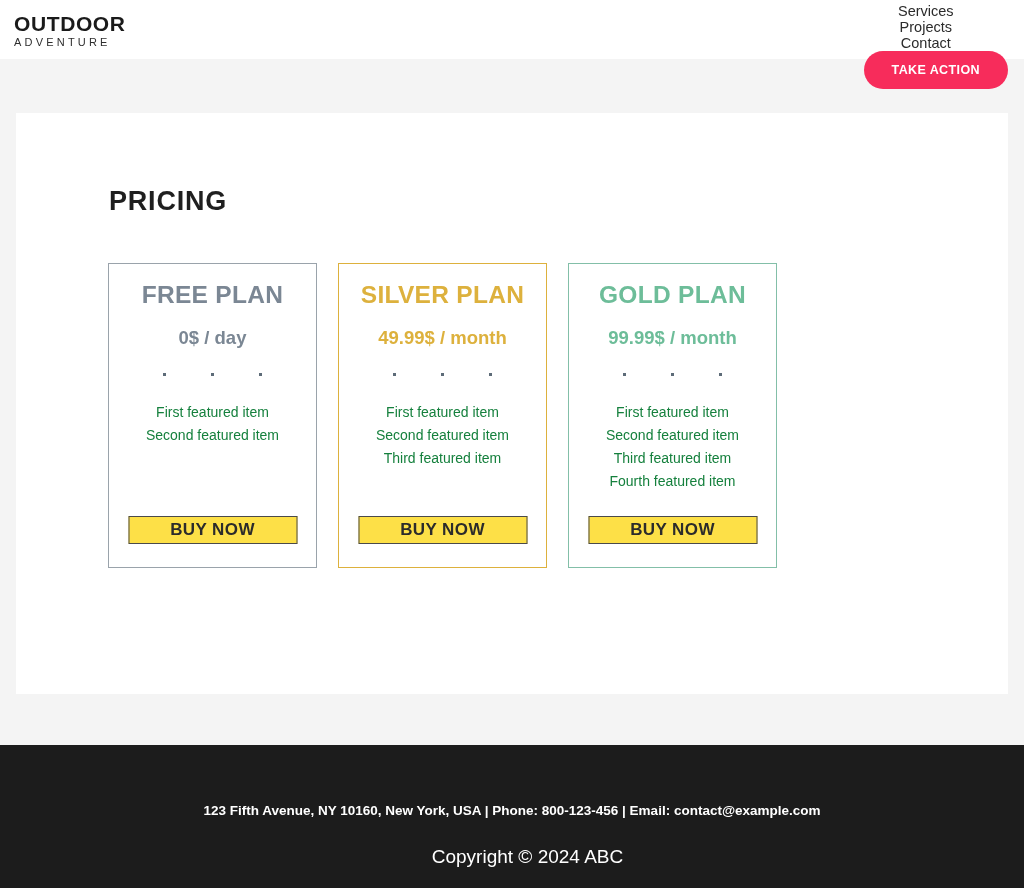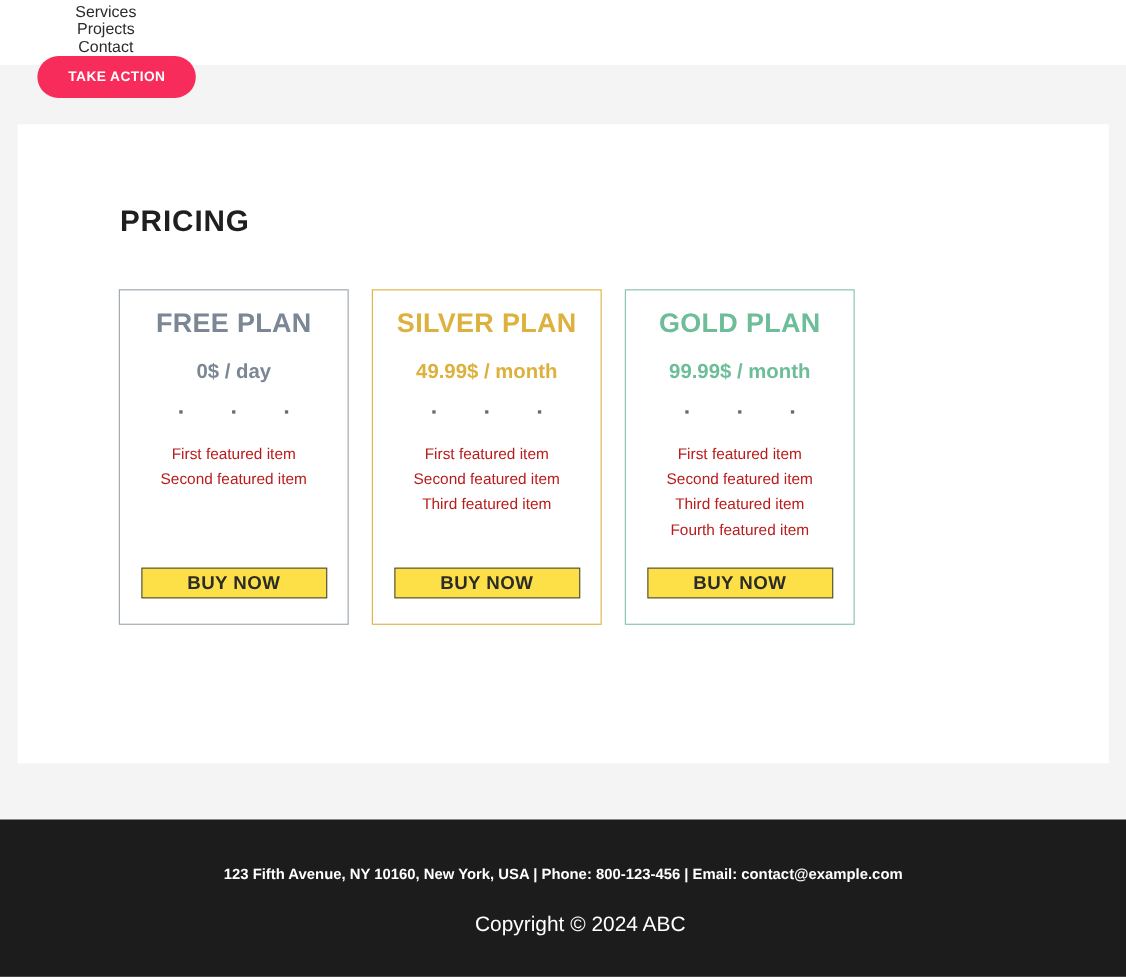--- a/index.html
+++ b/index.html
@@ -150,21 +150,21 @@
     display: block;
   }
 
   .plan-features {
     margin-top: 22px;
     list-style: none;
     text-align: center;
   }
   .plan-features li {
     font-size: 14px;
-    color: #b91c1c;
+    color: #15803d;
     line-height: 23px;
     white-space: nowrap;
   }
 
   .buy-button {
     position: absolute;
     bottom: 23px;
     left: 50%;
     transform: translateX(-50%);
     width: 169px;
@@ -188,35 +188,39 @@
     height: 143px;
     background: #1c1c1c;
     color: #ffffff;
     display: flex;
     flex-direction: column;
     align-items: center;
   }
   .footer-contact {
     font-size: 13.5px;
     font-weight: bold;
-    margin-top: 42px;
+    margin-top: 58px;
     text-align: center;
   }
   .footer-copyright {
     font-size: 19px;
     margin-top: 28px;
     text-align: right;
     margin-left: 31px;
   }
 </style>
 </head>
 <body>
 
 <header class="site-header">
 
+  <div class="logo-block">
+    <div class="logo-primary">OUTDOOR</div>
+    <div class="logo-secondary">ADVENTURE</div>
+  </div>
 
   <nav class="main-nav">
     <a class="nav-link">Home</a>
     <a class="nav-link">About</a>
     <a class="nav-link">Services</a>
     <a class="nav-link">Projects</a>
     <a class="nav-link">Contact</a>
     <button class="cta-button">TAKE ACTION</button>
   </nav>
 

